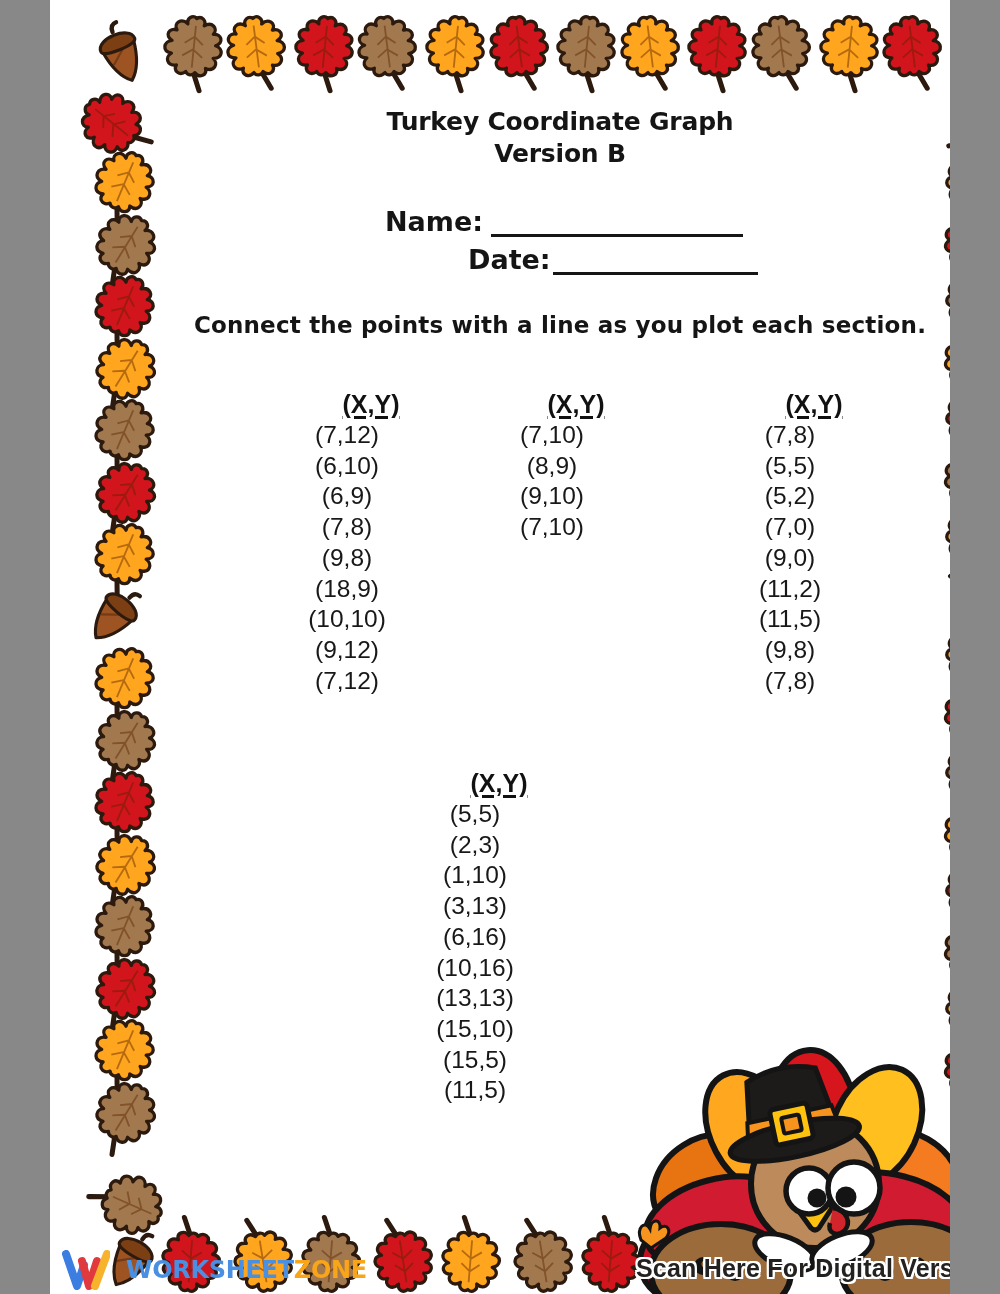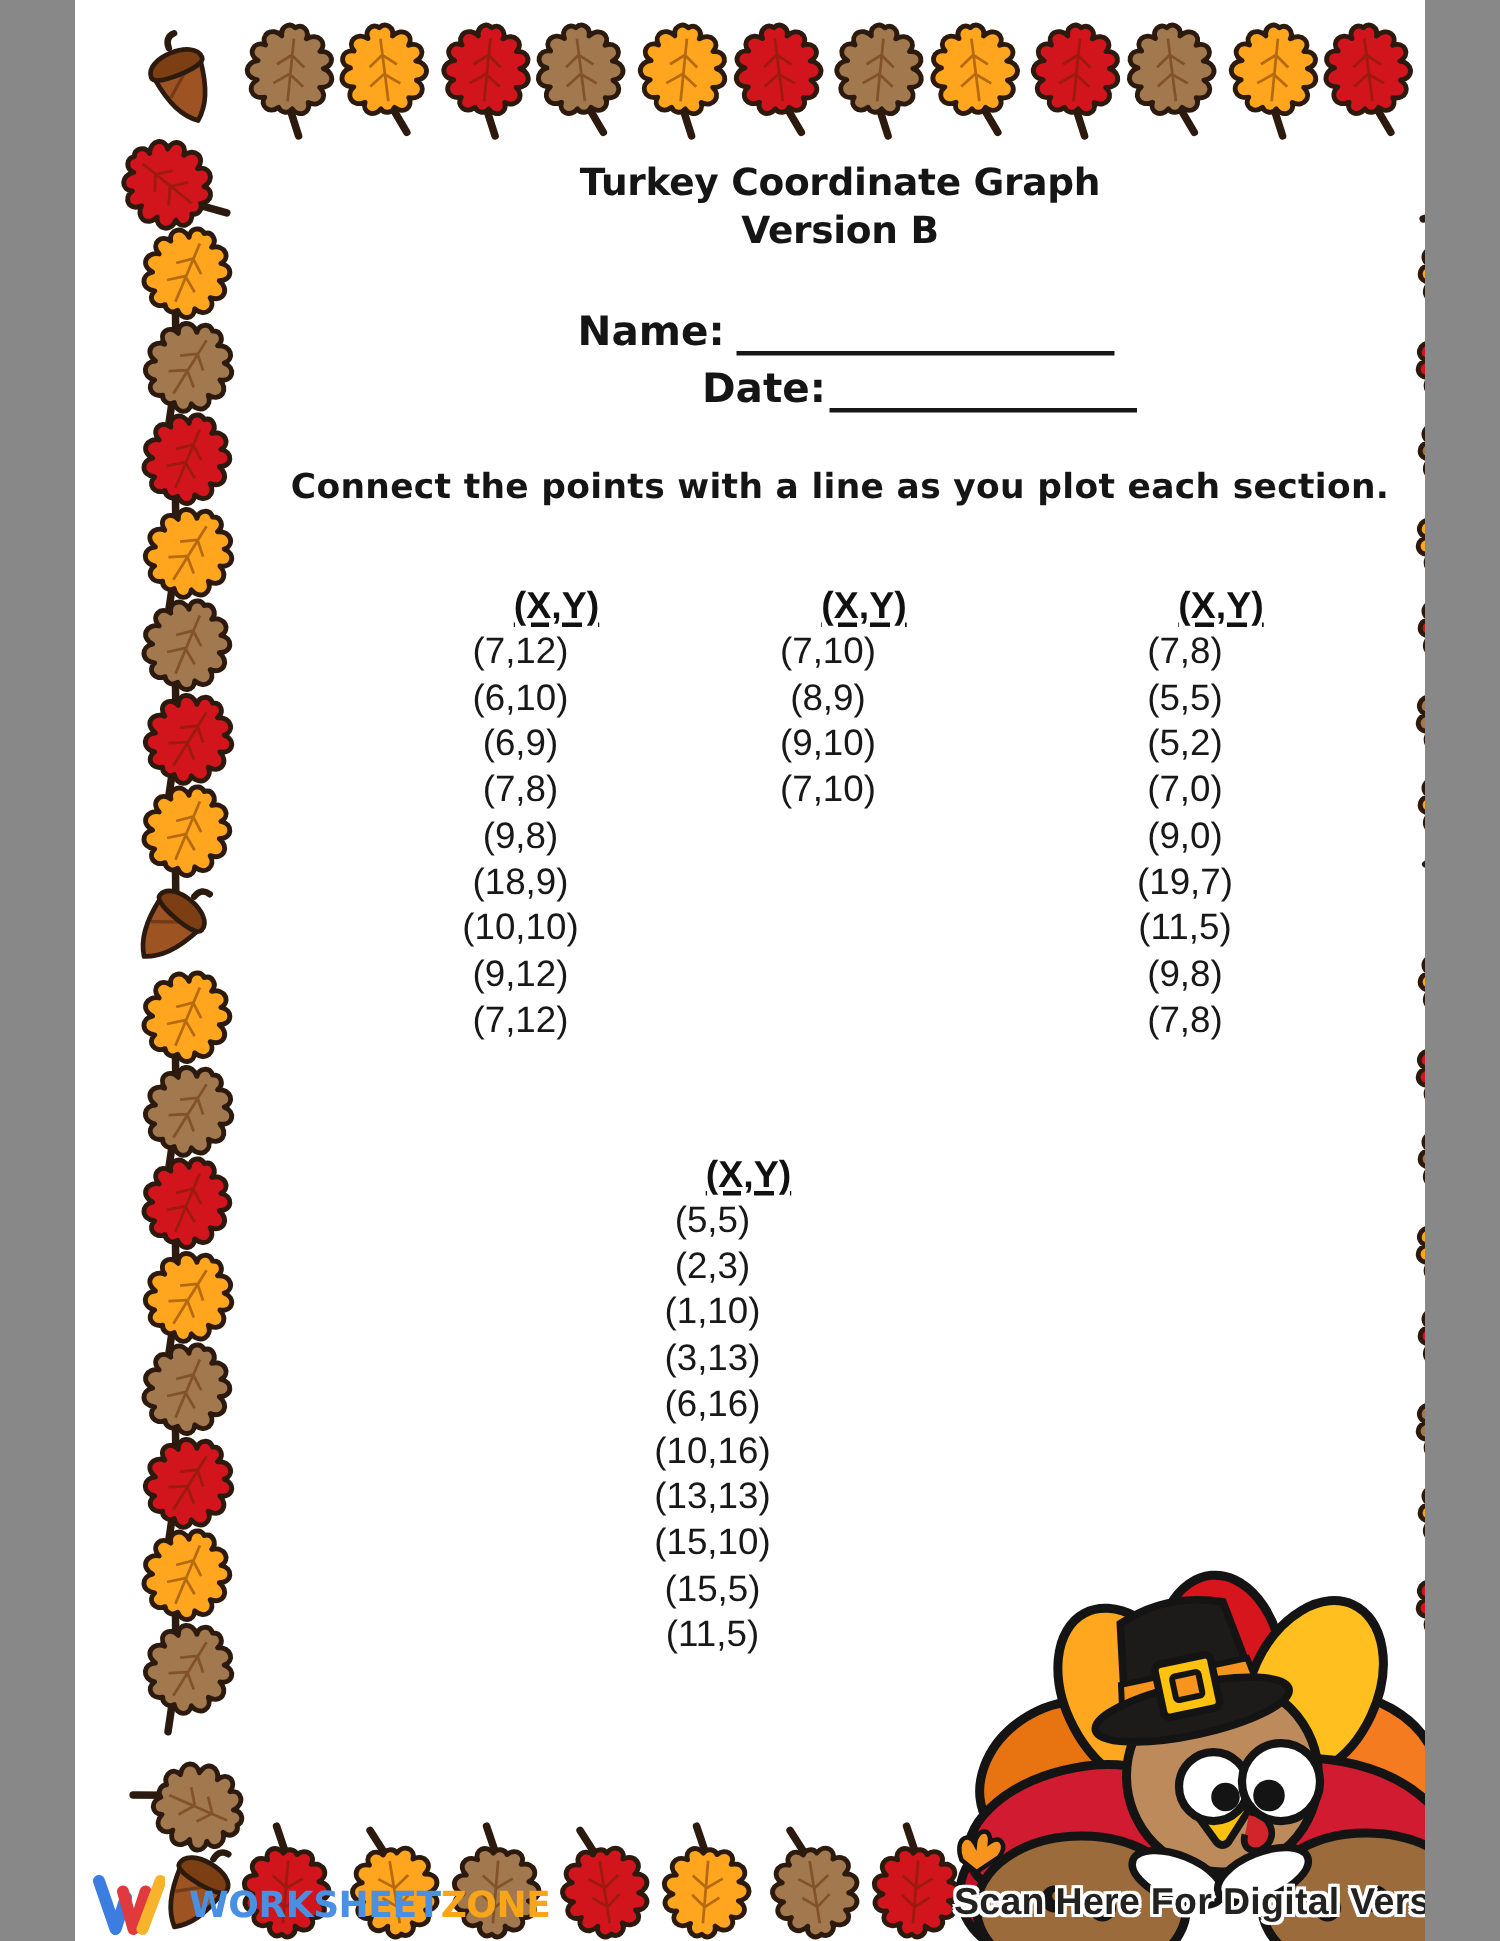--- a/index.html
+++ b/index.html
@@ -290,21 +290,21 @@
       </div>
   </div>
   <div class="section" id="section-2">
     <div class="xy-header"><span>(X,Y)</span></div>
     <div class="rows">
         <div class="point-row">(7,8)</div>
         <div class="point-row">(5,5)</div>
         <div class="point-row">(5,2)</div>
         <div class="point-row">(7,0)</div>
         <div class="point-row">(9,0)</div>
-        <div class="point-row">(19,7)</div>
+        <div class="point-row">(11,2)</div>
         <div class="point-row">(11,5)</div>
         <div class="point-row">(9,8)</div>
         <div class="point-row">(7,8)</div>
       </div>
   </div>
   <div class="section" id="section-3">
     <div class="xy-header"><span>(X,Y)</span></div>
     <div class="rows">
         <div class="point-row">(5,5)</div>
         <div class="point-row">(2,3)</div>

